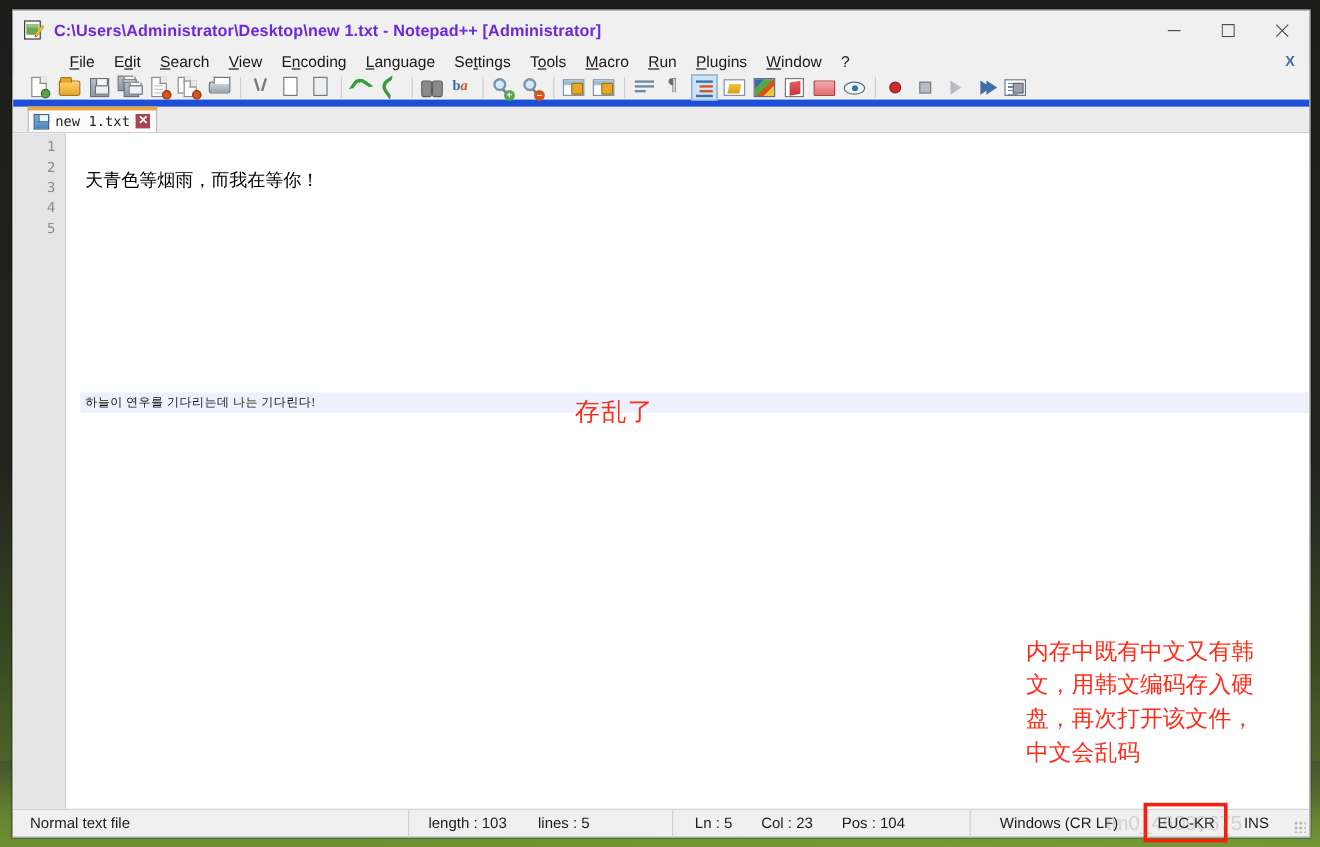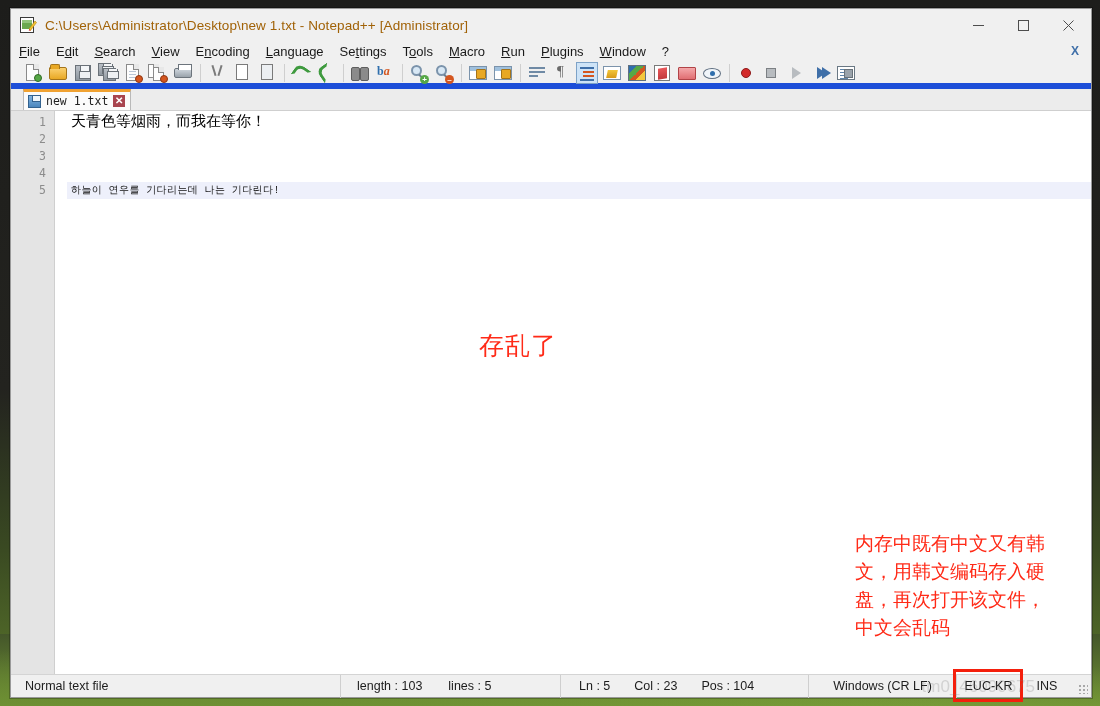--- a/index.html
+++ b/index.html
@@ -56,39 +56,42 @@
     flex: 0 0 auto;
   }
   #app-icon {
     width: 18px; height: 18px;
     margin-left: 8px; margin-right: 8px;
     position: relative;
     flex: 0 0 auto;
   }
   #title-text {
     font-size: 13.5px;
-    color: #a16207;
+    color: #6d28d9;
     white-space: nowrap;
     letter-spacing: 0.1px;
+    font-weight: bold;
   }
   .wbtns { margin-left: auto; display: flex; height: 32px; }
   .wbtn {
     width: 45px; height: 32px;
     display: flex; align-items: center; justify-content: center;
     color: #4d4d4d;
   }
   .wbtn svg { display: block; }
 
   
   #menubar {
     height: 21px;
     background: #f0f0f0;
     display: flex; align-items: center;
-    flex: 0 0 auto;
-    position: relative;
+    padding-left: 10px;
+    flex: 0 0 auto;
+    position: relative;
+    margin-left: 29px;
   }
   .menu-item {
     font-size: 13px;
     color: #1a1a1a;
     padding: 0 8px;
     line-height: 21px;
     white-space: nowrap;
   }
   .menu-item u { text-decoration: underline; text-underline-offset: 1px; }
   #doc-close-x {
@@ -413,21 +416,22 @@
   }
   #textarea {
     flex: 1 1 auto;
     position: relative;
     padding-top: 3px;
   }
   .code-line {
     height: 17px; line-height: 17px;
     padding-left: 4px;
     white-space: pre;
-    font-family: Liberation Mono, monospace;
+    font-family: Liberation Serif, serif;
+    margin-top: 29px;
   }
   .code-line.cjk {
     font-size: 15px;
     color: #000;
   }
   .code-line.kr {
     font-size: 10px;
     color: #111;
     background: #eef0fb;
     letter-spacing: 0.4px;
@@ -436,21 +440,21 @@
 
   
   .annot {
     position: absolute;
     color: #ff2a17;
     font-family: "DejaVu Sans", sans-serif;
     white-space: pre-wrap;
   }
   #annot-center {
     left: 412px; top: 218px;
-    font-size: 25px;
+    font-size: 21px;
     letter-spacing: 1px;
   }
   #annot-block {
     right: 46px; top: 418px;
     width: 190px;
     font-size: 19px;
     line-height: 28px;
     text-align: left;
   }
 

